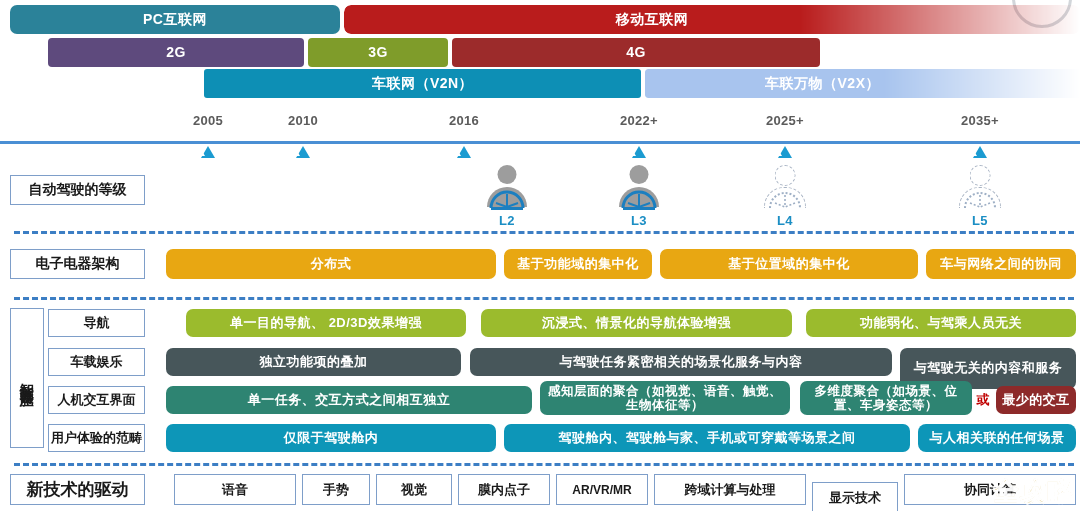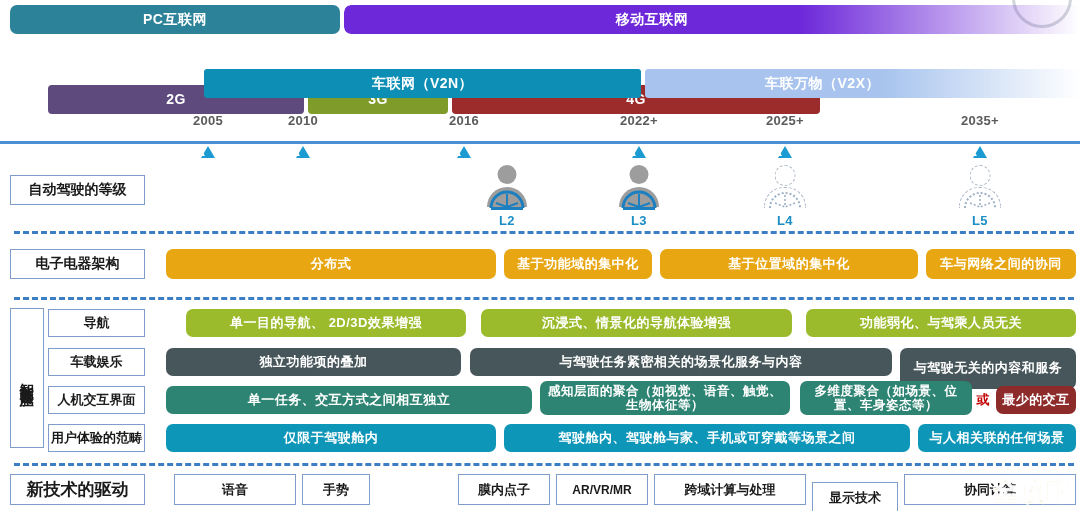--- a/index.html
+++ b/index.html
@@ -19,21 +19,21 @@
     color:#fff;font-weight:bold;letter-spacing:.5px;
     border-radius:3px;
     text-align:center;
     line-height:1.12;
     white-space:pre-line;
   }
   .bar.rounded{border-radius:7px;}
 
   
   .era{height:29px;font-size:14px;}
-  .gen{height:29px;font-size:14px;border-radius:4px;margin-top:47px;}
+  .gen{height:29px;font-size:14px;border-radius:4px;}
   .net{height:29px;font-size:14px;border-radius:3px;}
 
   
   .fade-r{
     -webkit-mask-image:linear-gradient(to right,#000 0%,#000 62%,rgba(0,0,0,0) 100%);
             mask-image:linear-gradient(to right,#000 0%,#000 62%,rgba(0,0,0,0) 100%);
   }
   .fade-r2{
     -webkit-mask-image:linear-gradient(to right,#000 0%,#000 55%,rgba(0,0,0,0) 100%);
             mask-image:linear-gradient(to right,#000 0%,#000 55%,rgba(0,0,0,0) 100%);
@@ -140,21 +140,21 @@
 </head>
 <body>
 
 <div class="stage">
 
   <div class="abs corner-arc" style="right:8px;top:-32px;"></div>
 
   <div class="abs bar era rounded" id="era0" style="left:10px;top:5px;width:330px;background:#2b8299;">
     <span>PC互联网</span>
   </div>
-  <div class="abs bar era rounded fade-r" id="era1" style="left:344px;top:5px;width:736px;background:#6d28d9;">
+  <div class="abs bar era rounded fade-r" id="era1" style="left:344px;top:5px;width:736px;background:#b91c1c;">
     <span style="margin-right:120px;">移动互联网</span>
   </div>
 
   <div class="abs bar gen" style="left:48px;top:38px;width:256px;background:#5e4a7d;">
     <span>2G</span>
   </div>
   <div class="abs bar gen" style="left:308px;top:38px;width:140px;background:#7f9c2a;">
     <span>3G</span>
   </div>
   <div class="abs bar gen" style="left:452px;top:38px;width:368px;background:#9c2b2b;">
@@ -336,34 +336,37 @@
   <div class="abs orword" style="left:974px;top:386px;width:18px;height:28px;">
     <span>或</span>
     </div>
   <div class="abs bar rounded" style="left:996px;top:386px;width:80px;height:28px;background:#8d2a2a;font-size:13px;">
     <span>最少的交互</span></div>
 
   <div class="abs bar rounded" style="left:166px;top:424px;width:330px;height:28px;background:#0d96b8;font-size:13px;">
     <span>仅限于驾驶舱内</span></div>
   <div class="abs bar rounded" style="left:504px;top:424px;width:406px;height:28px;background:#0d96b8;font-size:13px;">
     <span>驾驶舱内、驾驶舱与家、手机或可穿戴等场景之间</span></div>
-  <div class="abs bar rounded" style="left:918px;top:424px;width:158px;height:28px;background:#0d96b8;font-size:13px;">
+  <div class="abs bar rounded" style="left:918px;top:424px;width:158px;height:28px;background:#0d96b8;font-size:13px;border-radius:8px;">
     <span>与人相关联的任何场景</span></div>
 
   <div class="abs dashed" style="left:14px;top:463px;width:1060px;"></div>
 
   <div class="abs lbl" style="left:10px;top:474px;width:135px;height:31px;font-size:17px;">
     <span>新技术的驱动</span>
   </div>
   <div class="abs tech" style="left:174px;top:474px;width:122px;height:31px;">
     <span>语音</span>
     </div>
   <div class="abs tech" style="left:302px;top:474px;width:68px;height:31px;">
     <span>手势</span>
     </div>
+  <div class="abs tech" style="left:376px;top:474px;width:76px;height:31px;">
+    <span>视觉</span>
+    </div>
   <div class="abs tech" style="left:458px;top:474px;width:92px;height:31px;">
     <span>膜内点子</span>
     </div>
   <div class="abs tech" style="left:556px;top:474px;width:92px;height:31px;font-size:12px;">
     <span>AR/VR/MR</span>
     </div>
   <div class="abs tech" style="left:654px;top:474px;width:152px;height:31px;">
     <span>跨域计算与处理</span>
     </div>
   <div class="abs tech" style="left:812px;top:482px;width:86px;height:31px;">

